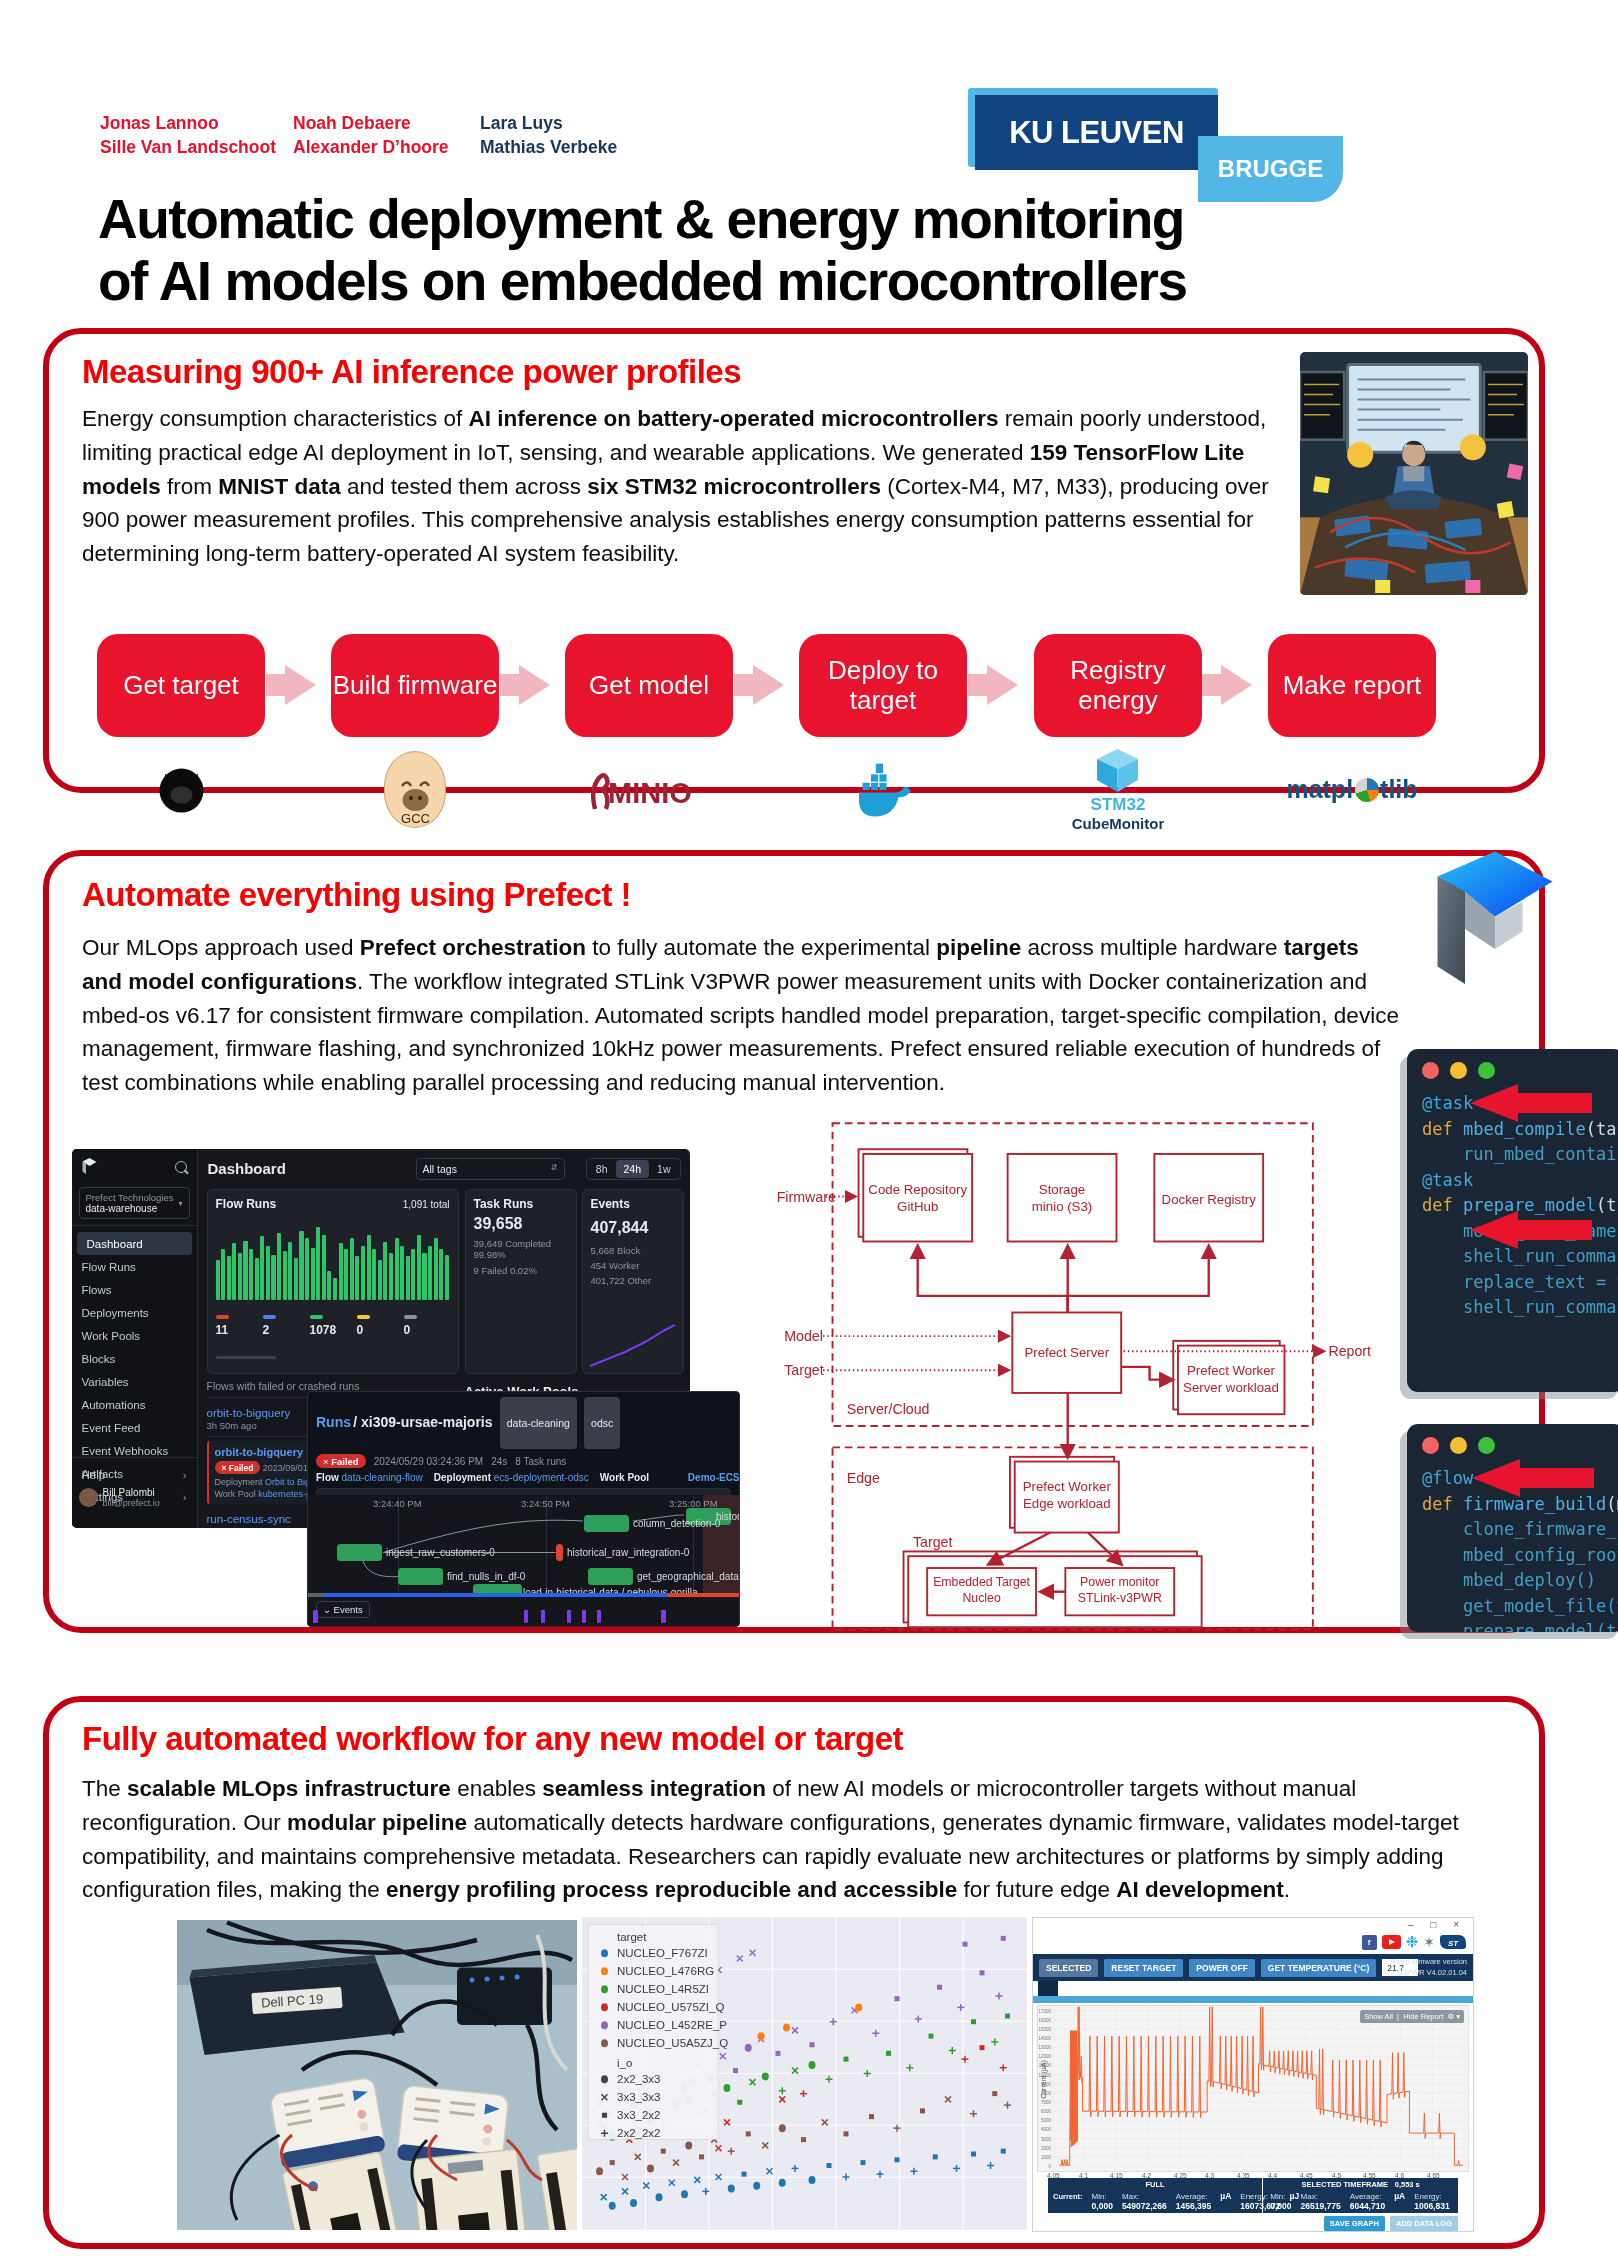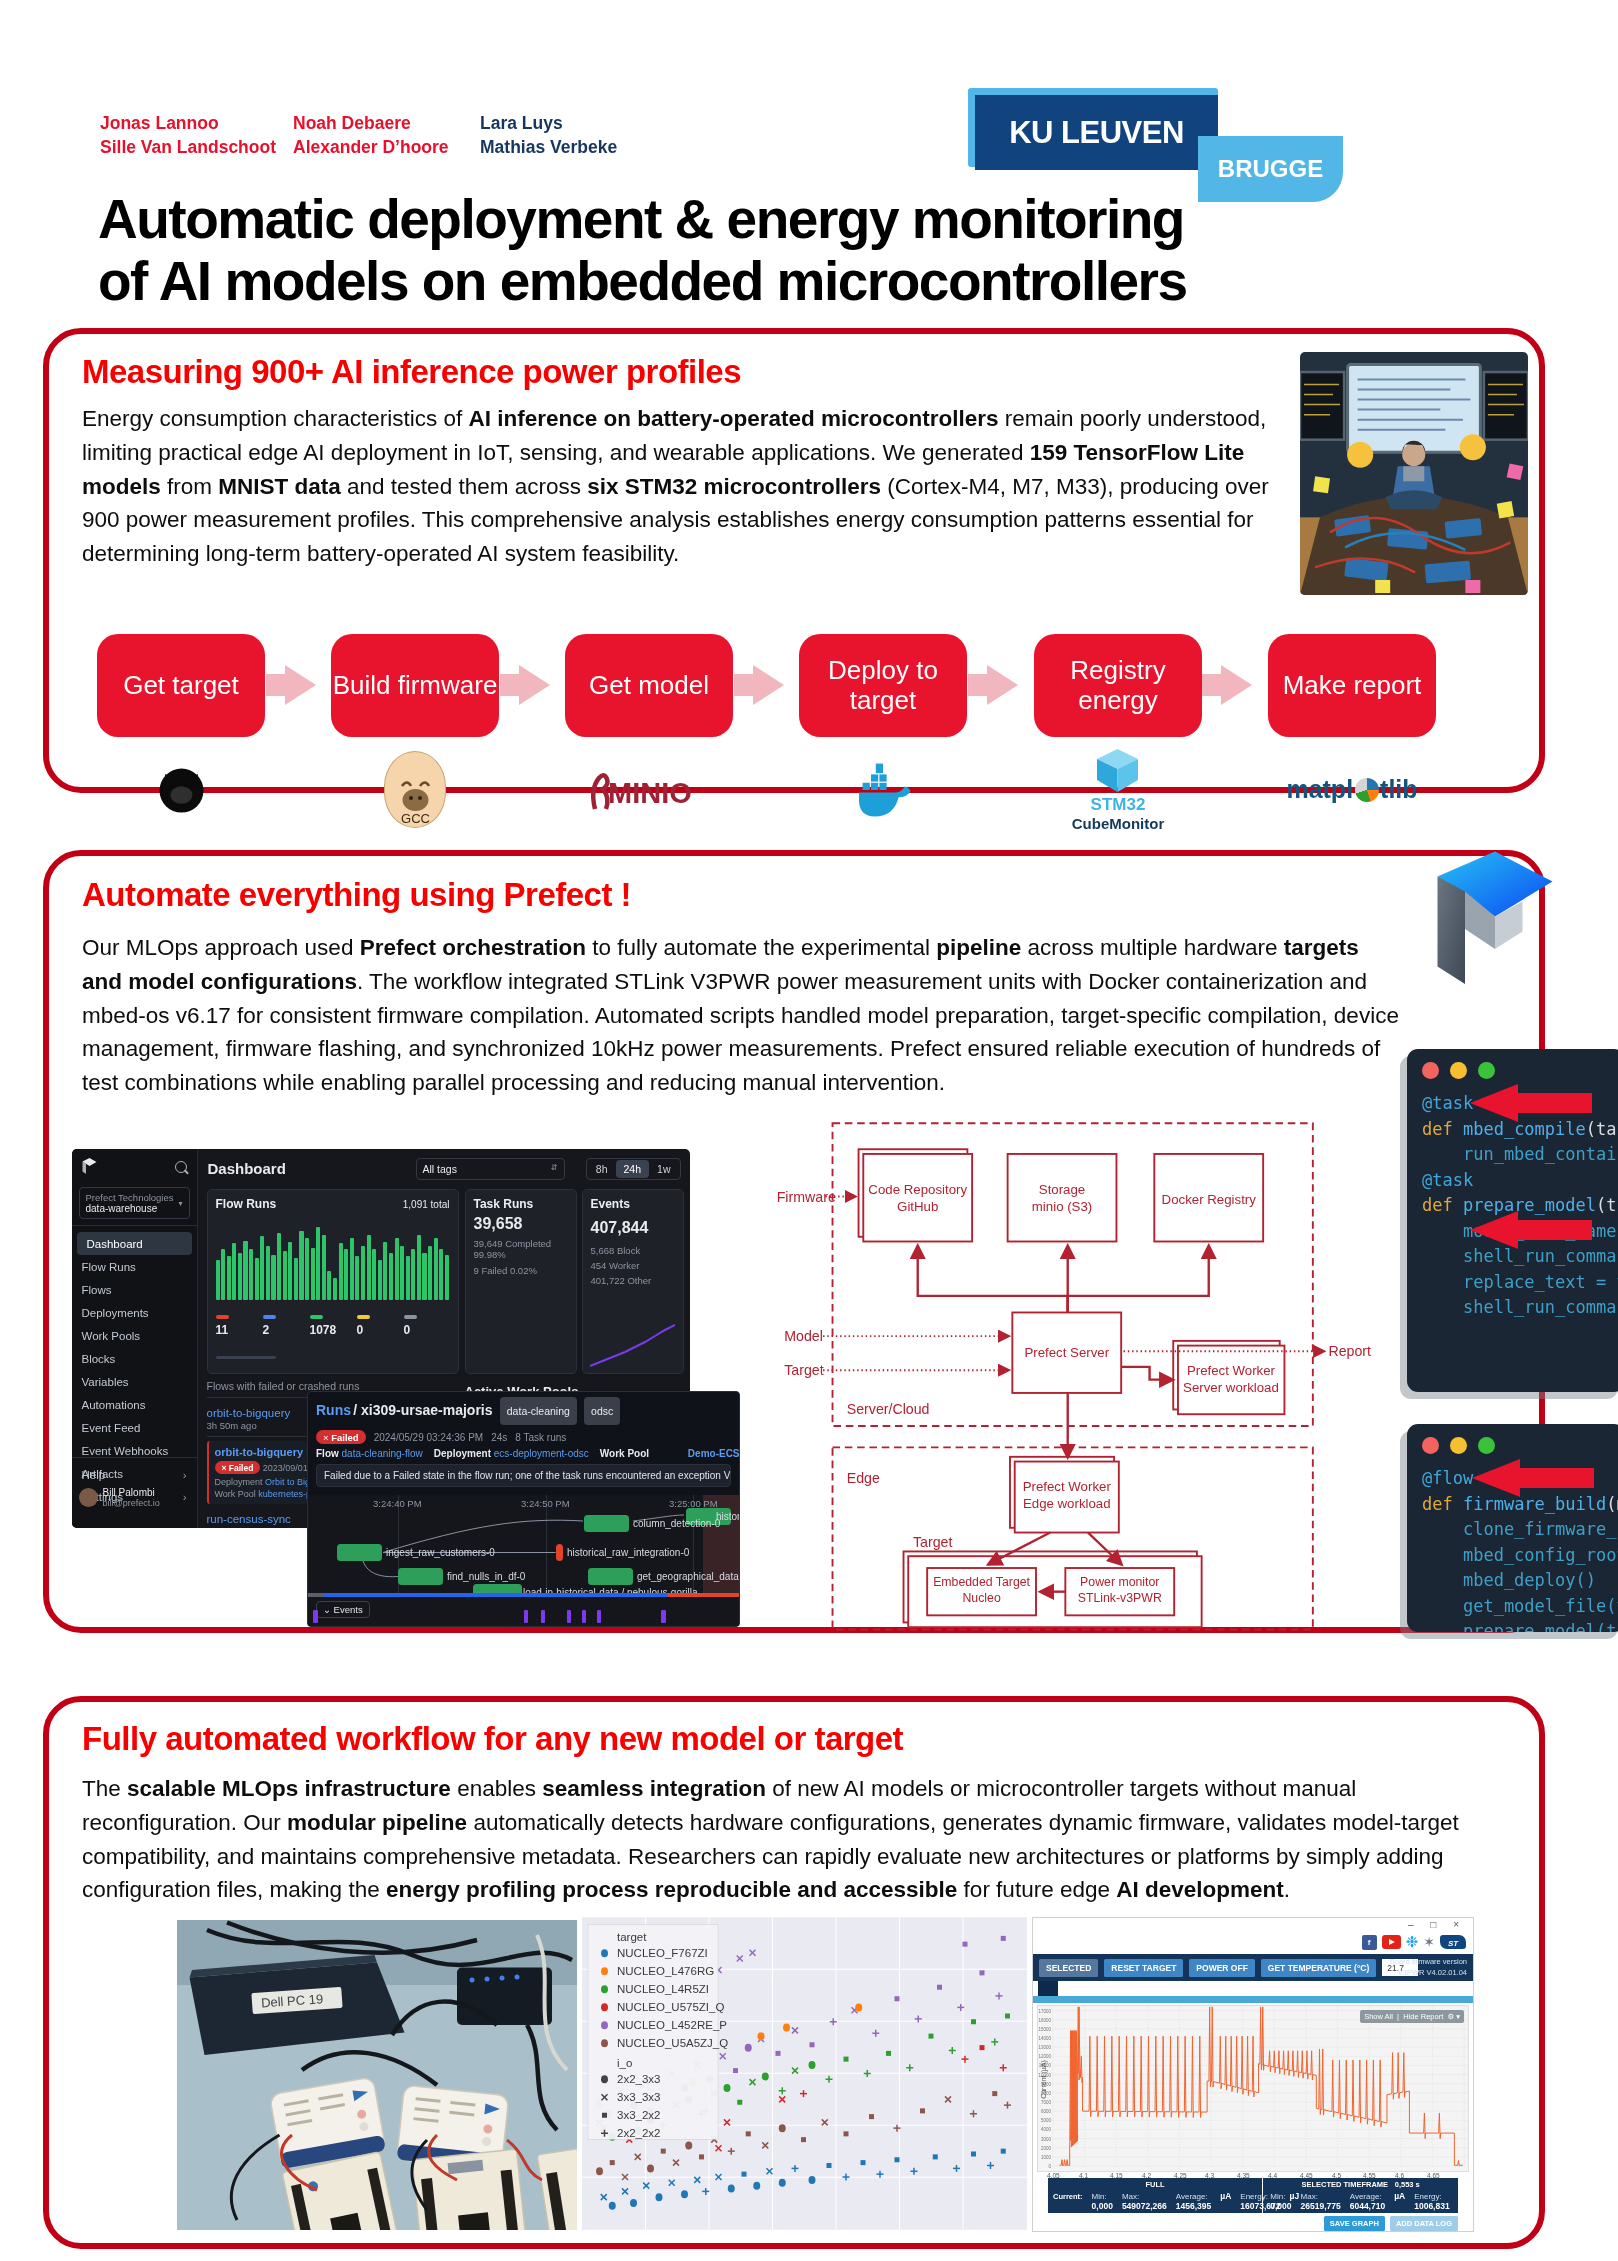--- a/index.html
+++ b/index.html
@@ -37,21 +37,21 @@
   .dash .sb{position:absolute;left:0;top:0;width:125px;height:100%;background:#101216;border-right:0.5px solid #262a31;}
   .sb-item{color:#c3c9d2;font-size:11.5px;padding:5.5px 10px;}
   .sb-item.active{background:#2e3642;border-radius:4px;margin:0 5px;color:#fff;}
   .dash-main{position:absolute;left:125px;top:0;right:0;bottom:0;}
   .card{position:absolute;background:#1e2127;border:0.5px solid #2c3038;border-radius:5px;}
   .card h4{margin:7px 8px 3px;color:#eceef2;font-size:12px;font-weight:700;}
   .gray{color:#8e95a2;} .white{color:#e8eaee;} .blue-link{color:#5b9bf0;}
   .bar{display:inline-block;width:4.5px;margin-right:1.5px;background:#2ec46a;border-radius:1px;}
   .leg-dash{display:inline-block;width:13px;height:4px;border-radius:2px;margin-bottom:2px;}
   .pill{display:inline-block;background:#d32f2f;color:#fff;border-radius:9px;font-size:9.5px;padding:1.5px 7px;font-weight:700;}
-  .tagchip{display:inline-block;background:#3a3f4a;color:#e8eaee;border-radius:4px;font-size:10.5px;padding:8px 7px;margin-left:5px;}
+  .tagchip{display:inline-block;background:#3a3f4a;color:#e8eaee;border-radius:4px;font-size:10.5px;padding:20px 7px;margin-left:5px;}
   .node{position:absolute;width:45px;height:17px;border-radius:3.5px;background:#2e9e5b;}
   .node-label{position:absolute;color:#d7dbe2;font-size:10px;white-space:nowrap;}
   .seg-btn{display:inline-block;color:#cdd3dc;font-size:10.5px;padding:3px 8px;}
   .seg-btn.on{background:#3a4150;border-radius:4px;color:#fff;}
   
   .diag text{font-family:"Liberation Sans",sans-serif;fill:#b22230;}
   
   .term{position:absolute;background:#1b2634;border-radius:11px;box-shadow:-7px 7px 0 rgba(120,130,140,.45);overflow:hidden;}
   .dots span{display:inline-block;width:17px;height:17px;border-radius:50%;margin-right:11px;}
   .code{font-family:"DejaVu Sans Mono",monospace;font-size:17px;line-height:1.5;white-space:pre;}

